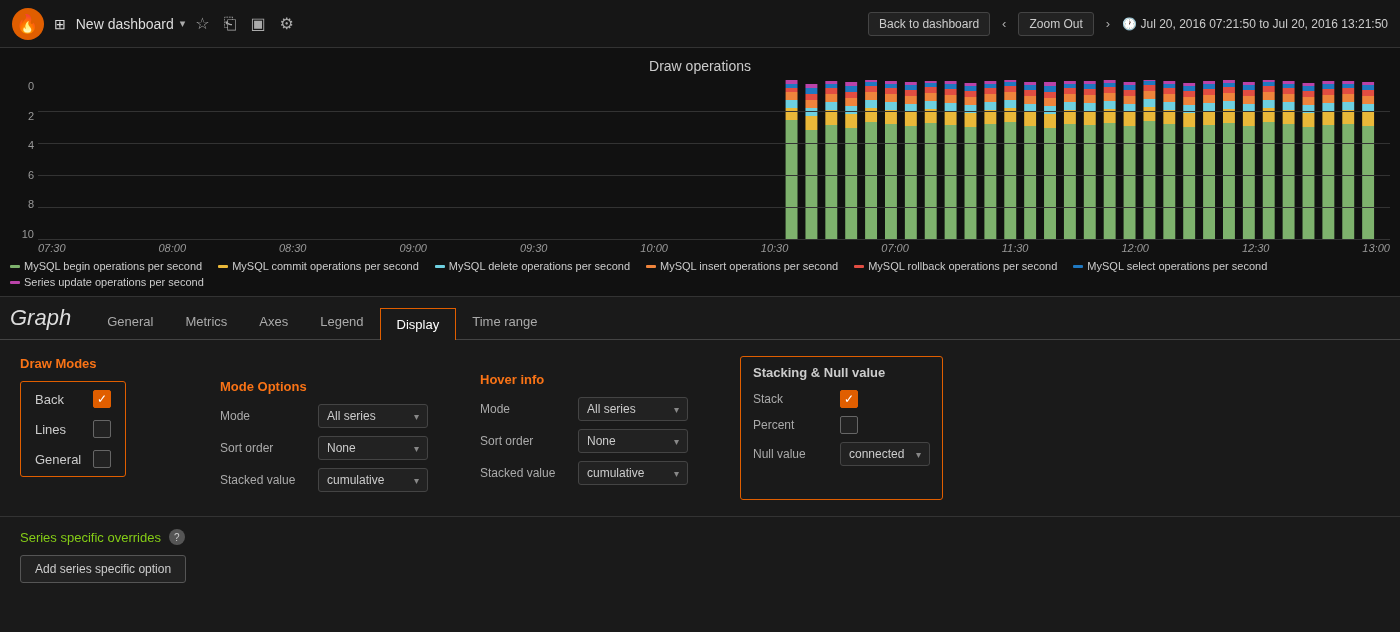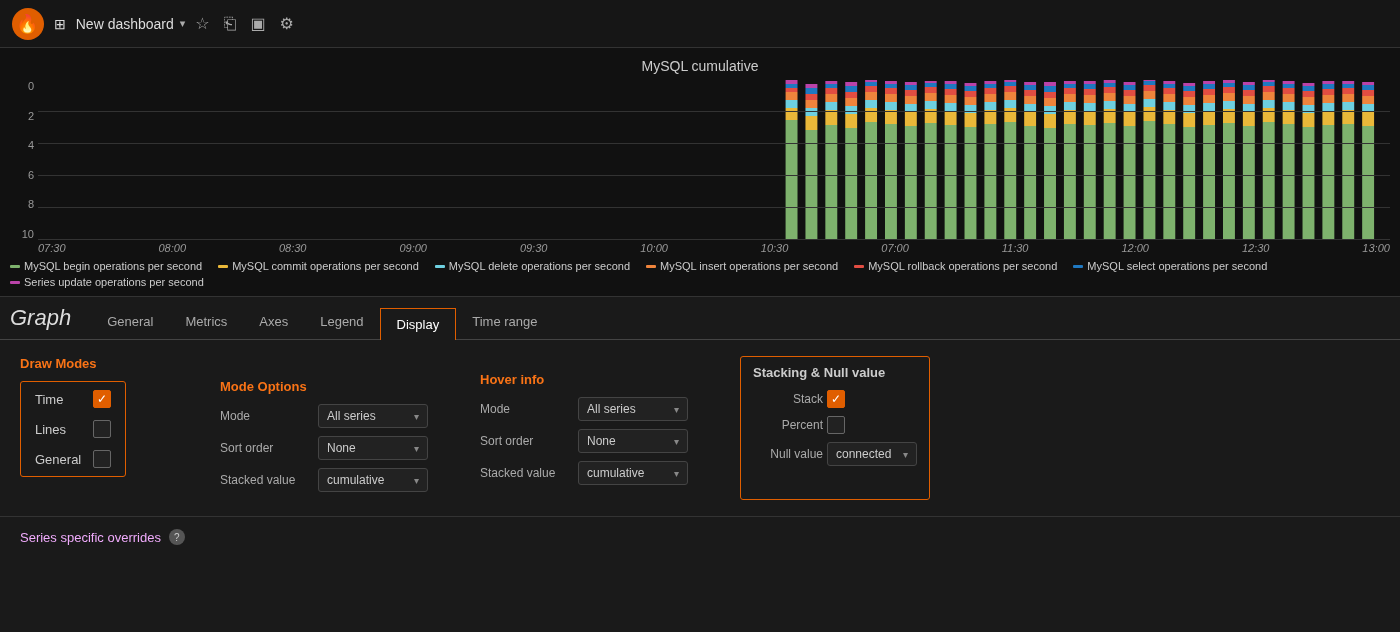--- a/index.html
+++ b/index.html
@@ -192,27 +192,27 @@
     .hover-info { min-width: 220px; margin-top: 16px; }
 
     
     .stacking-section {
       border: 1px solid #e05e00;
       border-radius: 3px;
       padding: 8px 12px;
       min-width: 180px;
     }
     .stacking-title { font-size: 13px; color: #ccc; font-weight: bold; margin-bottom: 10px; }
-    .stack-row { display: flex; align-items: center; gap: 4px; margin-bottom: 8px; text-align: right; }
+    .stack-row { display: flex; align-items: center; gap: 17px; margin-bottom: 8px; }
     .stack-label { color: #aaa; min-width: 70px; font-size: 12px; }
 
     
     .series-section { padding: 12px 20px; border-top: 1px solid #333; }
     .series-header { display: flex; align-items: center; gap: 8px; margin-bottom: 10px; }
-    .series-title { color: #f0abfc; font-size: 13px; }
+    .series-title { color: #84cc16; font-size: 13px; }
     .help-icon {
       width: 16px; height: 16px;
       border-radius: 50%;
       background: #555;
       display: inline-flex; align-items: center; justify-content: center;
       color: #ccc; font-size: 10px; cursor: pointer;
     }
     .add-series-btn {
       background: #222;
       border: 1px solid #555;
@@ -236,24 +236,34 @@
       <span>New dashboard</span>
       <span style="font-size:11px; color:#aaa;">▾</span>
     </div>
     <div class="topnav-icons">
       <span title="Favorite">☆</span>
       <span title="Share">⎗</span>
       <span title="Save">▣</span>
       <span title="Settings">⚙</span>
     </div>
   </div>
+  <div class="topnav-right">
+    <button class="nav-btn">Back to dashboard</button>
+    <span style="cursor:pointer; color:#aaa;">‹</span>
+    <button class="nav-btn">Zoom Out</button>
+    <span style="cursor:pointer; color:#aaa;">›</span>
+    <span style="color:#ccc; font-size:12px;">
+      <span>🕐</span>
+      <span>Jul 20, 2016 07:21:50 to Jul 20, 2016 13:21:50</span>
+    </span>
+  </div>
 </div>
 
 <div class="chart-container">
-  <div class="chart-title">MySQL cumulative</div>
+  <div class="chart-title">Draw operations</div>
   <div style="display:flex;">
     <div class="y-axis">
       <span>10</span>
       <span>8</span>
       <span>6</span>
       <span>4</span>
       <span>2</span>
       <span>0</span>
     </div>
     <div class="chart-body">
@@ -571,21 +581,21 @@
   <button class="tab-btn active">Display</button>
   <button class="tab-btn">Time range</button>
 </div>
 
 <div class="display-content">
 
   <div class="draw-modes">
     <div class="section-title">Draw Modes</div>
     <div class="draw-modes-box">
       <div class="draw-mode-row">
-        <span class="draw-mode-label">Time</span>
+        <span class="draw-mode-label">Back</span>
         <div class="checkbox checked"></div>
       </div>
       <div class="draw-mode-row">
         <span class="draw-mode-label">Lines</span>
         <div class="checkbox"></div>
       </div>
       <div class="draw-mode-row">
         <span class="draw-mode-label">General</span>
         <div class="checkbox"></div>
       </div>
@@ -663,13 +673,14 @@
       </div>
     </div>
   </div>
 </div>
 
 <div class="series-section">
   <div class="series-header">
     <span class="series-title">Series specific overrides</span>
     <div class="help-icon">?</div>
   </div>
+  <button class="add-series-btn">Add series specific option</button>
 </div>
 
 </body></html>

